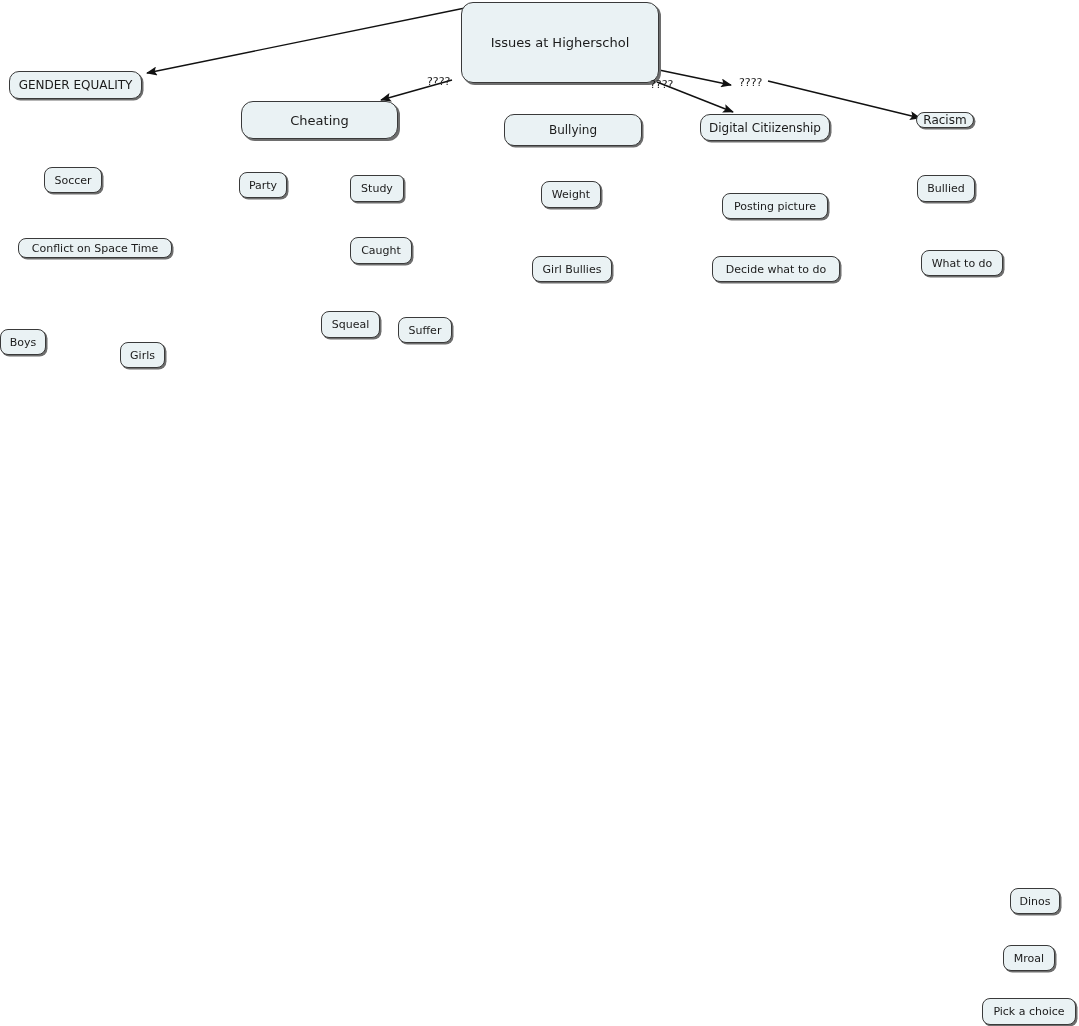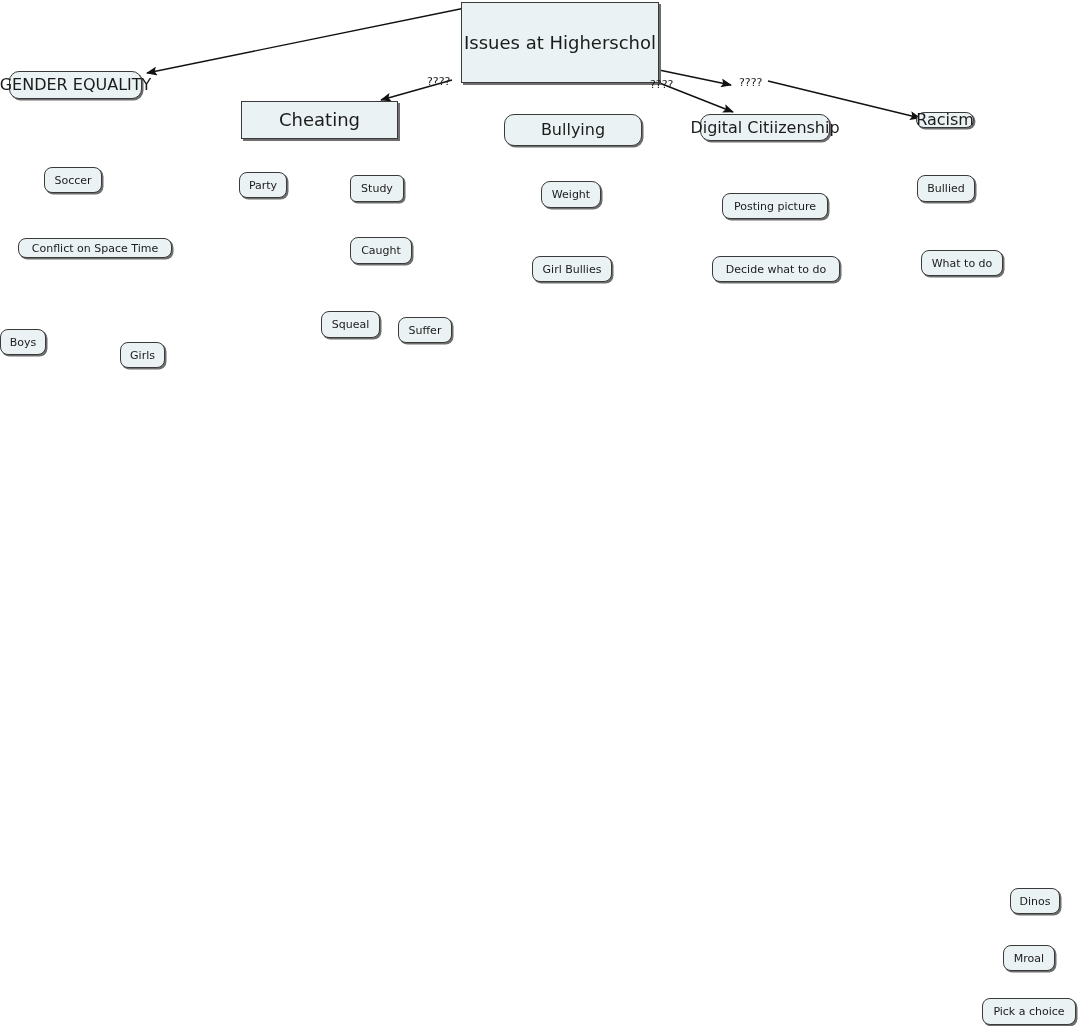--- a/index.html
+++ b/index.html
@@ -32,27 +32,27 @@
     background: #eaf2f4;
     border: 1px solid #3a3a3a;
     border-radius: 9px;
     color: #1b1b1b;
     text-align: center;
     white-space: nowrap;
     box-shadow: 1.5px 1.5px 0 0 #6e6e6e;
     line-height: 1;
   }
   .node.root {
-    border-radius: 0;
-    font-size: 18px;
+    border-radius: 12px;
+    font-size: 13px;
     box-shadow: 2px 2px 0 0 #6e6e6e;
   }
   .node.topic {
     border-radius: 10px;
-    font-size: 16px;
+    font-size: 12px;
   }
   .node.leaf {
     font-size: 11px;
     border-radius: 8px;
     padding: 0 8px;
   }
   .edge-label {
     position: absolute;
     font-family: "DejaVu Sans", "Liberation Sans", sans-serif;
     font-size: 11px;
@@ -120,21 +120,21 @@
       </div>
       <div class="node leaf" style="left: 350px; top: 237px; width: 62px; height: 27px;">
         <span>Caught</span>
       </div>
       <div class="node leaf" style="left: 321px; top: 311px; width: 59px; height: 27px; text-align: center;">
         <span>Squeal</span>
       </div>
       <div class="node leaf" style="left: 398px; top: 317px; width: 54px; height: 26px;">
         <span>Suffer</span>
       </div>
-      <div class="node leaf" style="left: 541px; top: 181px; width: 60px; height: 27px; border-radius: 9px;">
+      <div class="node leaf" style="left: 541px; top: 181px; width: 60px; height: 27px;">
         <span>Weight</span>
       </div>
       <div class="node leaf" style="left: 532px; top: 256px; width: 80px; height: 26px;">
         <span>Girl Bullies</span>
       </div>
       <div class="node leaf" style="left: 722px; top: 193px; width: 106px; height: 26px;">
         <span>Posting picture</span>
       </div>
       <div class="node leaf" style="left: 712px; top: 256px; width: 128px; height: 26px;">
         <span>Decide what to do</span>

